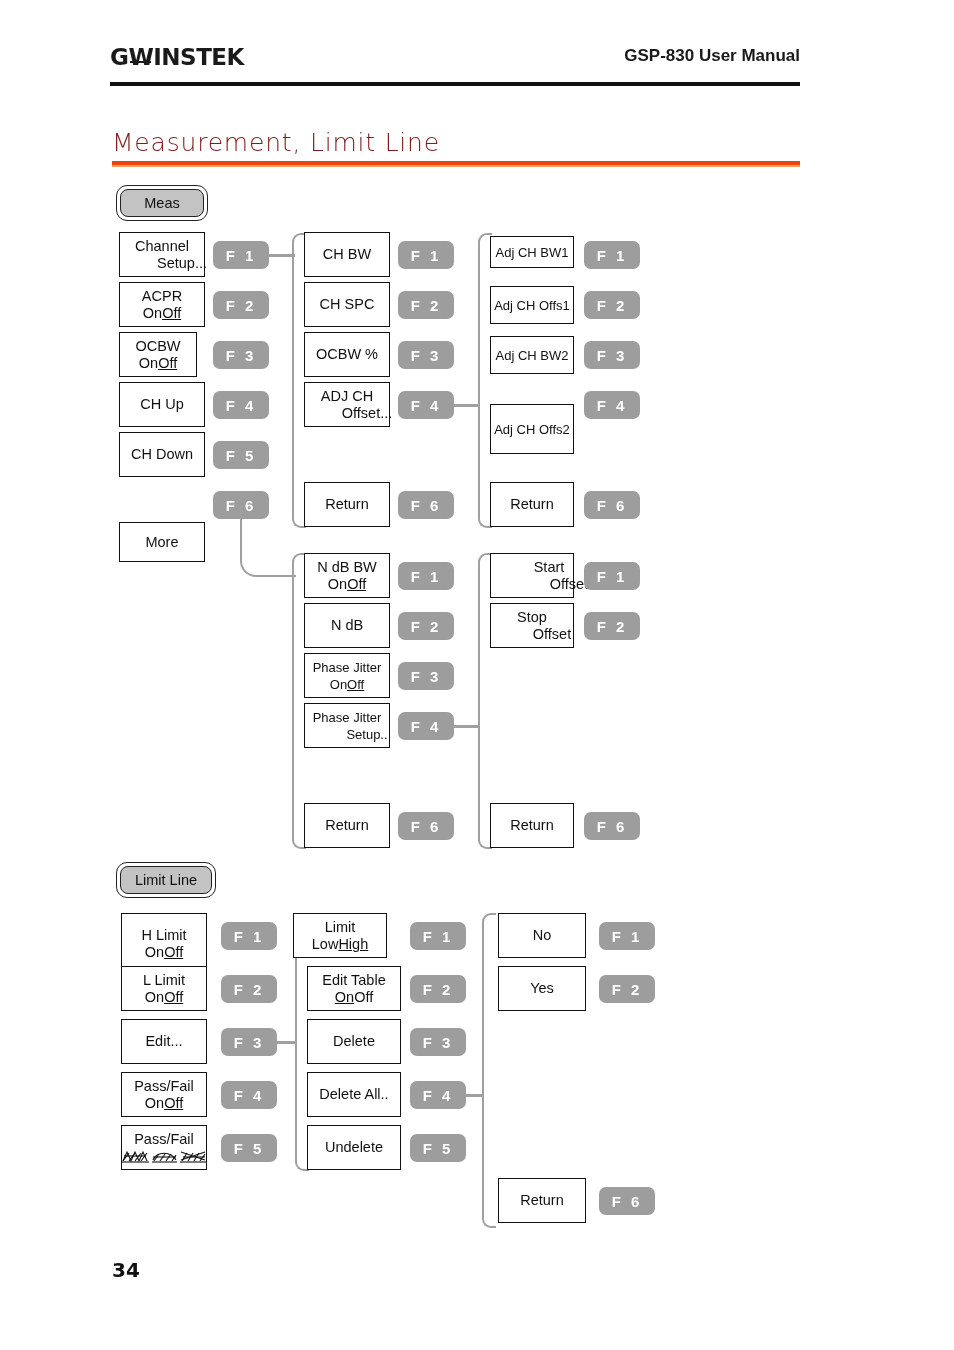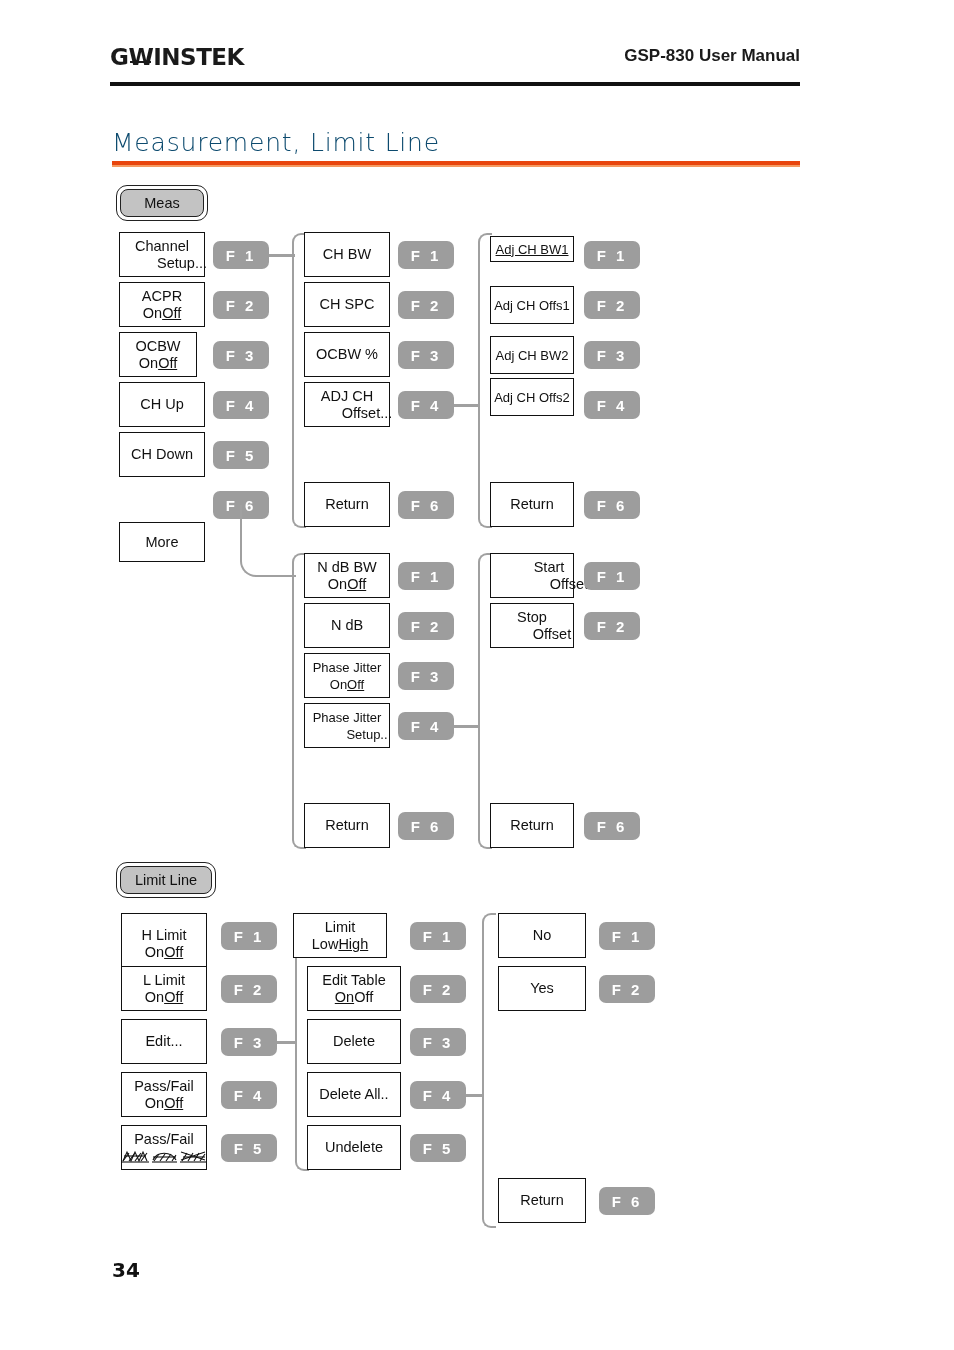--- a/index.html
+++ b/index.html
@@ -63,21 +63,21 @@
     background: #111;
   }
 
   
   #page-title {
     position: absolute;
     left: 112px;
     top: 128px;
     font-size: 25px;
     letter-spacing: 0.8px;
-    color: #0c4a6e;
+    color: #7f1d1d;
     font-family: "DejaVu Sans", sans-serif;
     font-weight: 300;
     white-space: nowrap;
   }
   #title-rule {
     position: absolute;
     left: 112px;
     top: 161px;
     width: 688px;
     height: 4px;
@@ -294,36 +294,36 @@
 <div class="fkey" style="left:398px; top:391px;">F 4</div>
 
 <div class="softkey" style="left:304px; top:482px; width:86px; height:45px;">
   <span class="l1">Return</span>
 </div>
 <div class="fkey" style="left:398px; top:491px;">F 6</div>
 
 <div class="conn conn-h" style="left:454px; top:404px; width:26px;"></div>
 <div class="brace" style="left:478px; top:233px; height:295px;"></div>
 
-<div class="softkey small" style="left:490px; top:236px; width:84px; height:26px;text-decoration:underline;">
+<div class="softkey small" style="left:490px; top:236px; width:84px; height:32px;">
   <span class="l1">Adj CH BW1</span>
 </div>
 <div class="fkey" style="left:584px; top:241px;">F 1</div>
 
 <div class="softkey small" style="left:490px; top:286px; width:84px; height:38px;">
   <span class="l1">Adj CH Offs1</span>
 </div>
 <div class="fkey" style="left:584px; top:291px;">F 2</div>
 
 <div class="softkey small" style="left:490px; top:336px; width:84px; height:38px;">
   <span class="l1">Adj CH BW2</span>
 </div>
 <div class="fkey" style="left:584px; top:341px;">F 3</div>
 
-<div class="softkey small" style="left:490px; top:378px; width:84px; height:38px;justify-content:center;">
+<div class="softkey small" style="left:490px; top:404px; width:84px; height:50px;justify-content:center;">
   <span class="l1">Adj CH Offs2</span>
 </div>
 <div class="fkey" style="left:584px; top:391px;">F 4</div>
 
 <div class="softkey" style="left:490px; top:482px; width:84px; height:45px;">
   <span class="l1">Return</span>
 </div>
 <div class="fkey" style="left:584px; top:491px;">F 6</div>
 
 <div class="brace" style="left:292px; top:553px; height:296px;"></div>

